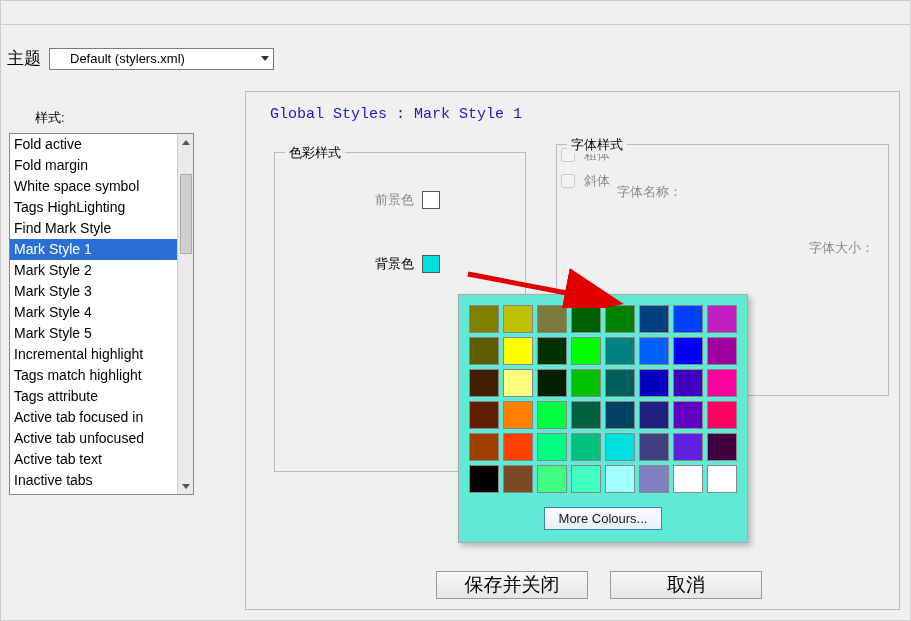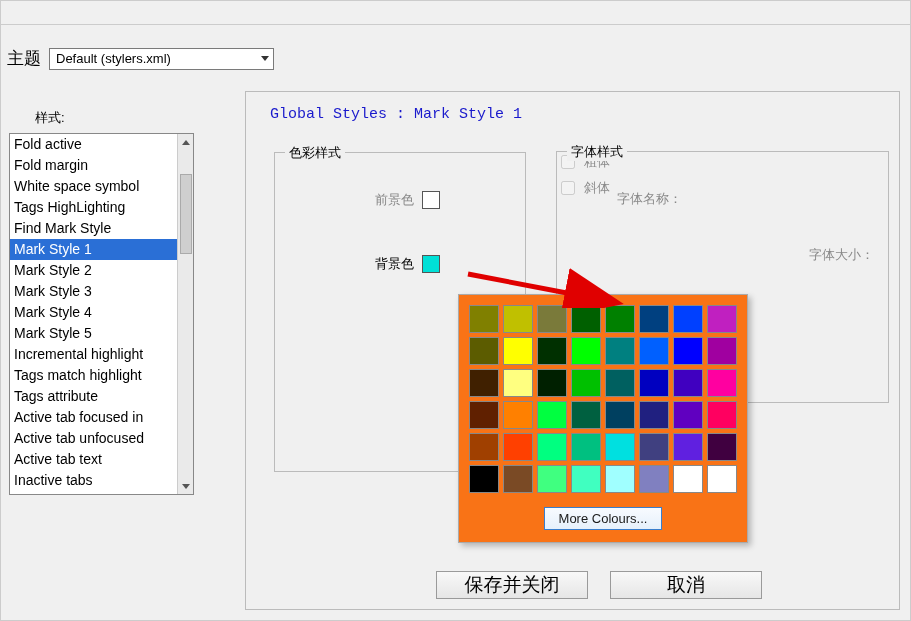--- a/index.html
+++ b/index.html
@@ -25,21 +25,21 @@
     top: 46px; left: 0;
     display: flex; align-items: center; gap: 8px;
     padding-left: 6px;
   }
   .theme-label { font-size: 17px; }
   .theme-select {
     width: 225px; height: 22px;
     border: 1px solid #7a7a7a;
     background: #fff;
     display: flex; align-items: center; justify-content: space-between;
-    padding: 0 4px 0 6px;
+    padding: 0 4px 0 20px;
   }
   .theme-select .caret {
     width:0;height:0;border-left:4px solid transparent;border-right:4px solid transparent;border-top:5px solid #333;
   }
 
   .left-panel {
     position: absolute;
     top: 90px; left: 4px;
     width: 210px;
   }
@@ -87,21 +87,21 @@
     color: #1a1acc;
   }
   .groupbox {
     position: absolute;
     border: 1px solid #bbb;
   }
   .groupbox .title {
     position:absolute; top:-9px; left:10px; background:#f0f0f0; padding:0 4px; font-size:13px;
   }
   .gb-color { top:60px; left:28px; width:252px; height:320px;padding-left:27px; }
-  .gb-font  { top:59px; left:310px; right:10px; height:252px; }
+  .gb-font  { top:52px; left:310px; right:10px; height:252px; }
 
   .row { position:absolute; display:flex; align-items:center; gap:8px; }
   .swatch {
     width:18px;height:18px; border:1px solid #555; display:inline-block;
   }
   .fg-row { top:38px; left:100px; color:#888;}
   .bg-row { top:102px; left:100px; }
   .fg-swatch { background:#fff; }
   .bg-swatch { background:#00e0d7; }
 
@@ -109,21 +109,21 @@
   .chk-row { top:80px; left:44px; display:flex; flex-direction:column; gap:6px;}
   .chk { display:flex; align-items:center; gap:6px; color:#888;}
   .chk input{ width:14px;height:14px;}
   .font-size-row { top:94px; right:14px; color:#888;}
 
   
   .color-popup {
     position:absolute;
     top:202px; left:212px;
     width:290px;
-    background:#f97316;
+    background:#5eead4;
     border:1px solid #aaa;
     box-shadow: 3px 3px 6px rgba(0,0,0,0.25);
     padding:10px 10px 12px 10px;
     z-index:5;
   }
   .color-grid {
     display:grid;
     grid-template-columns: repeat(8, 30px);
     grid-auto-rows: 28px;
     gap:4px;

